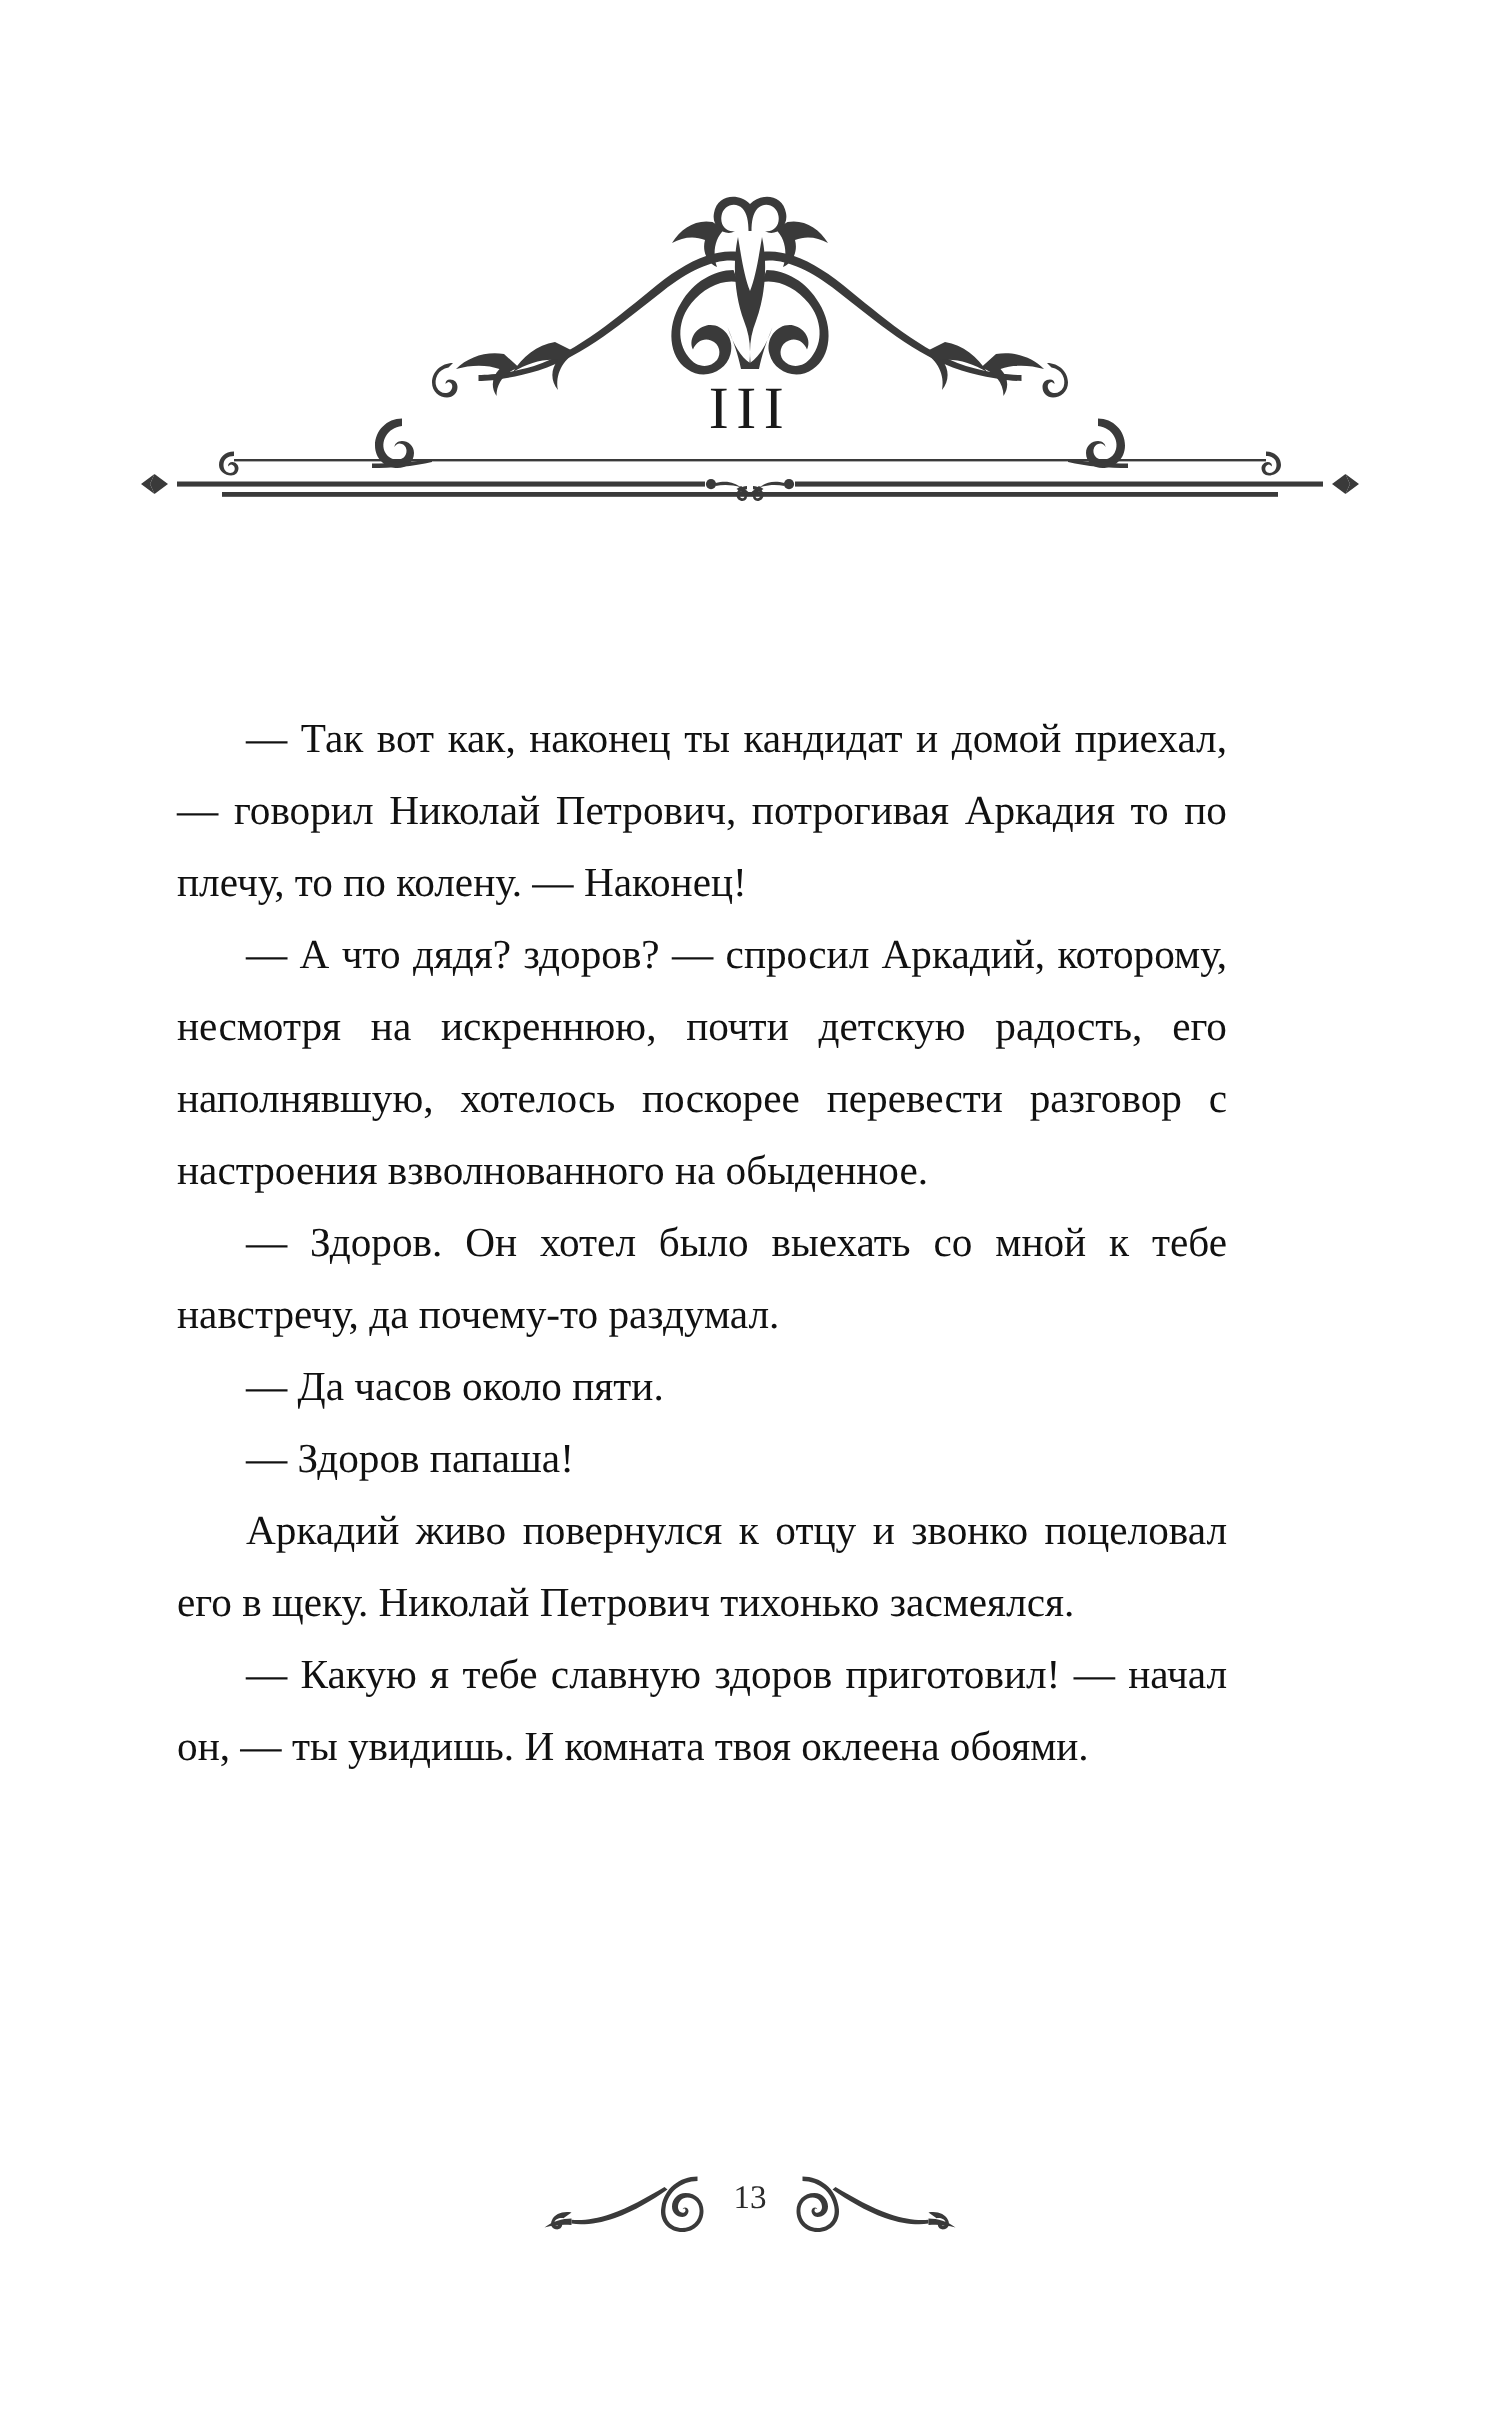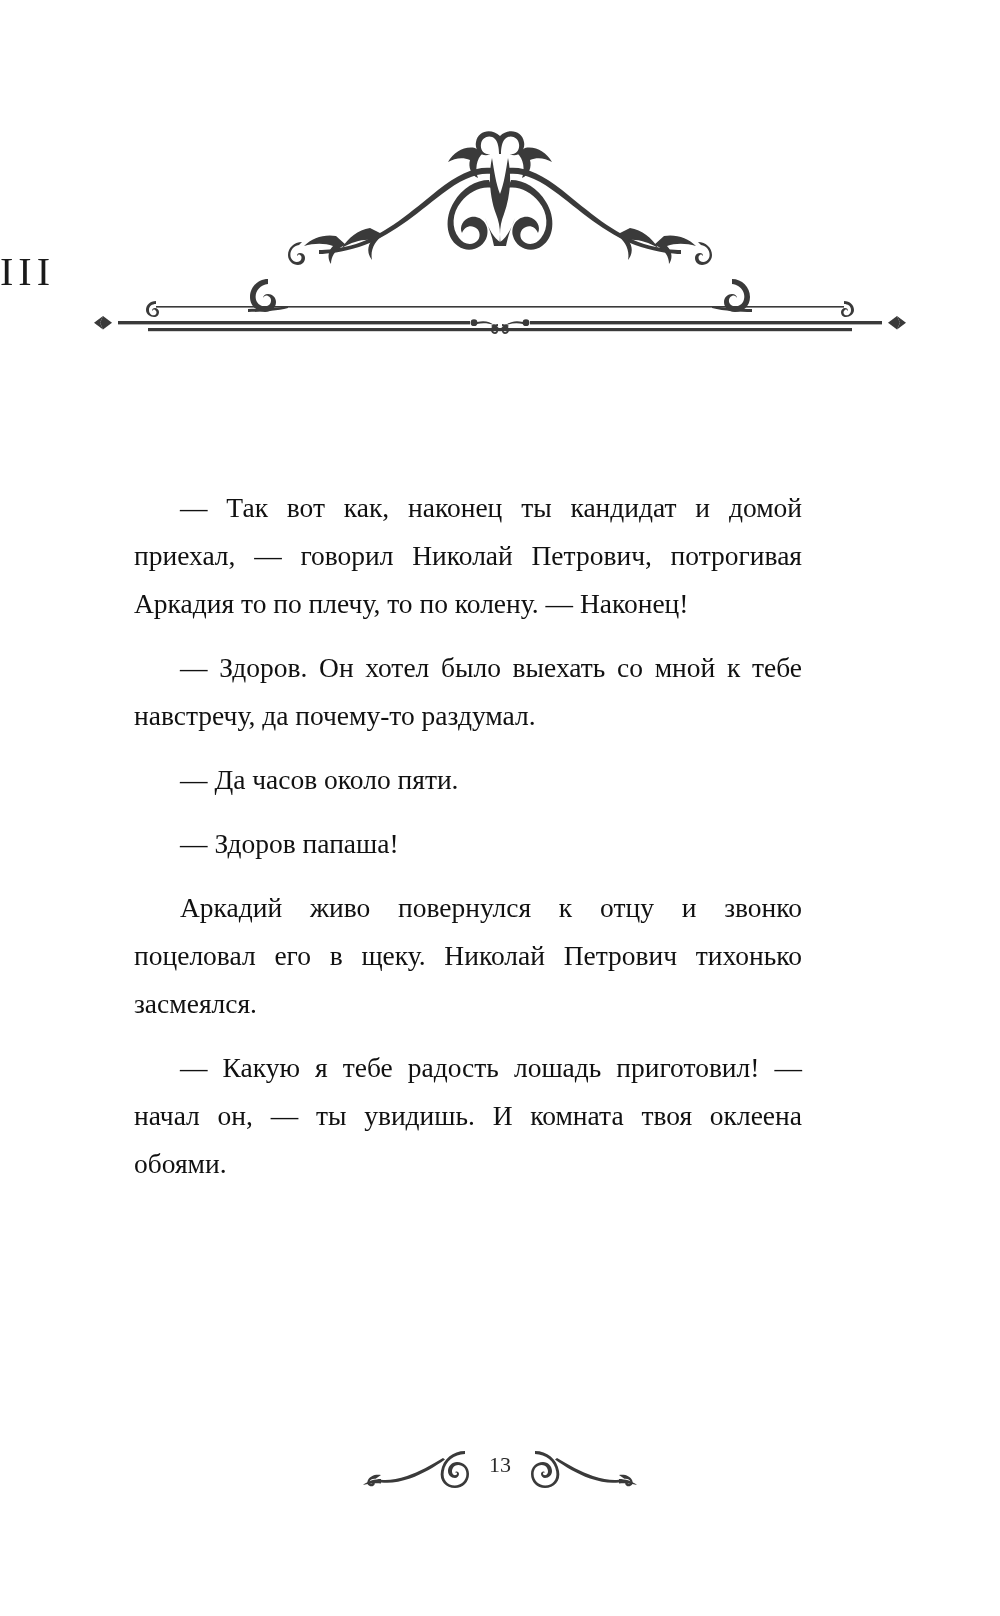--- a/index.html
+++ b/index.html
@@ -41,20 +41,21 @@
     top: 145px;
     transform: translateX(-50%);
     width: 620px;
     height: 60px;
   }
   .chapter-number {
     position: absolute;
     left: 0;
     top: 252px;
     width: 1000px;
+    text-align: center;
     font-family: "Liberation Serif", "DejaVu Serif", serif;
     font-size: 40px;
     letter-spacing: 5px;
     line-height: 1;
     color: #1a1a1a;
     font-weight: 400;
   }
   .chapter-header .rule-lower-main {
     position: absolute;
     left: 50%;
@@ -71,21 +72,21 @@
     top: 468px;
     width: 700px;
     font-size: 27.5px;
     line-height: 48px;
     text-align: justify;
     text-justify: inter-word;
     color: #111111;
     hyphens: manual;
   }
   .body-text p {
-    margin: 16px;
+    margin: 0;
     text-indent: 46px;
   }
 
   
   .footer {
     position: absolute;
     left: 0;
     top: 1432px;
     width: 1000px;
     height: 70px;
@@ -190,25 +191,26 @@
       <path d="M404 26 C408 29 410 31 412 33 C408 32 404 30 401 28 Z"></path>
       <path d="M416 26 C412 29 410 31 408 33 C412 32 416 30 419 28 Z"></path>
 
       <path d="M408 26 C404 26 401 29 401 32 C401 34.5 403 36 405 36 C407 36 408 34.5 408 33 C408 31.8 407 31 406 31 C405.2 31 404.7 31.5 404.7 32.2 C405 31.7 405.6 31.6 406 32 C406.6 32.5 406.4 33.8 405.5 34.1 C404.2 34.5 403 33.5 403 32 C403 30 405 28.3 408 28.2 Z"></path>
       <path d="M412 26 C416 26 419 29 419 32 C419 34.5 417 36 415 36 C413 36 412 34.5 412 33 C412 31.8 413 31 414 31 C414.8 31 415.3 31.5 415.3 32.2 C415 31.7 414.4 31.6 414 32 C413.4 32.5 413.6 33.8 414.5 34.1 C415.8 34.5 417 33.5 417 32 C417 30 415 28.3 412 28.2 Z"></path>
     </g>
   </svg>
 
   <div class="body-text">
     <p>— Так вот как, наконец ты кандидат и домой приехал, — говорил Николай Петрович, потрогивая Аркадия то по плечу, то по колену. — Наконец!</p>
+    <p>— А что дядя? здоров? — спросил Аркадий, которому, несмотря на искреннюю, почти детскую радость, его наполнявшую, хотелось поскорее перевести разговор с настроения взволнованного на обыденное.</p>
     <p>— Здоров. Он хотел было выехать со мной к тебе навстречу, да почему-то раздумал.</p>
     <p>— Да часов около пяти.</p>
     <p>— Здоров папаша!</p>
     <p>Аркадий живо повернулся к отцу и звонко поцеловал его в щеку. Николай Петрович тихонько засмеялся.</p>
-    <p>— Какую я тебе радость лошадь приготовил! — начал он, — ты увидишь. И комната твоя оклеена обоями.</p>
+    <p>— Какую я тебе славную здоров приготовил! — начал он, — ты увидишь. И комната твоя оклеена обоями.</p>
   </div>
 
   <div class="footer">
     <svg class="orn-left" viewBox="0 0 118 44" aria-hidden="true">
       <g fill="#3a3a3a">
 
         <path d="M108 6 C96 6 86 14 84 26 C82 36 89 43 98 43 C106 43 112 37 112 29 C112 22 107 17 100 17 C95 17 91 21 91 26 C91 30 94 33 98 33 C100 33 102 31 102 29 C102 27.6 101 26.6 99.6 26.6 C98.8 26.6 98.2 27.1 98.2 27.8 C98.6 27.3 99.3 27.3 99.7 27.7 C100.4 28.4 100 29.8 98.8 30.1 C97 30.6 95 29 95 26.4 C95 22.8 97.8 20 101.2 20 C106 20 109.4 23.8 109.4 29 C109.4 35.6 104.2 40.4 97.8 40.4 C90.4 40.4 85.4 34.6 86.8 26.4 C88.4 16.4 97 9.2 108 9 Z"></path>
 
         <path d="M86 13 C74 20 62 27 50 31 C40 34.4 31 35.6 24 34.8 L24 37.4 C32 38.6 42 37.4 53 33.6 C66 29 78 21.6 88 14.6 Z"></path>
 

